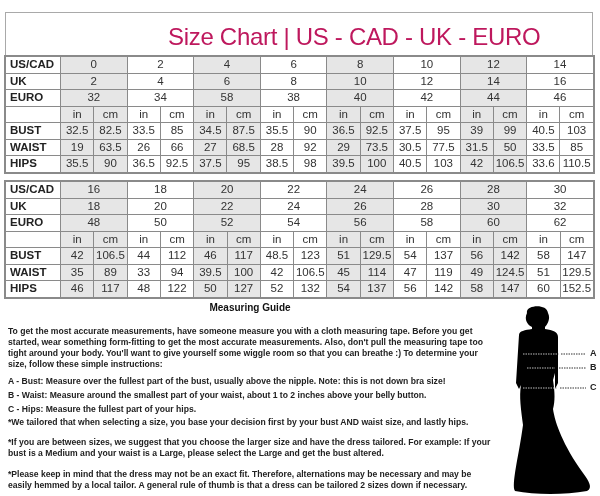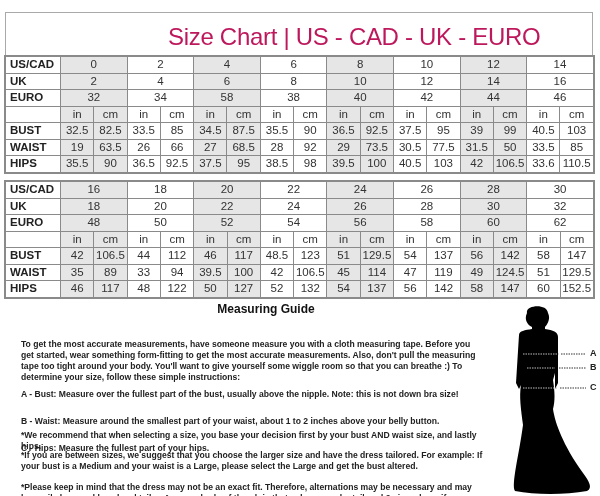--- a/index.html
+++ b/index.html
@@ -14,23 +14,23 @@
   table.sizes { position:absolute; left:5px; border-collapse:collapse; table-layout:fixed; font-size:11.5px; color:#333; }
   table.sizes td { border:1px solid #8a8a8a; height:15.5px; padding:0; text-align:center; line-height:15px; }
   table.sizes td.lbl { text-align:left; padding-left:4px; font-weight:bold; color:#222; width:50px;margin-left:24px; }
   table.sizes td.g { background:#e6e6e6; }
   table.sizes { outline:1px solid #8a8a8a; }
   #t1 { top:56px; width:588px; }
   #t2 { top:181px; width:588px; }
   col.c-lbl { width:55px; }
   col.c-v { width:33.3px; }
 
-  .guide-title { position:absolute; left:16px; width:500px; top:302px; text-align:center; font-size:12px; font-weight:bold; color:#111; }
+  .guide-title { position:absolute; left:0; width:500px; top:302px; text-align:center; font-size:10px; font-weight:bold; color:#111; }
   .guide { position:absolute; left:5px; width:495px; font-size:8.6px; font-weight:bold; color:#222; line-height:11px; }
-  .guide p { margin:16px; }
+  .guide p { margin:3px; }
   #g-intro { top:323px; }
   #g-abc { top:373px; }
   #g-rec { top:414px; }
   #g-between { top:434px; }
   #g-keep { top:466px; }
 
   .figure { position:absolute; left:505px; top:305px; width:95px; height:191px; }
 </style>
 </head>
 <body>
@@ -307,21 +307,21 @@
 <div class="guide-title">Measuring Guide</div>
 <div class="guide" id="g-intro">
     <p>To get the most accurate measurements, have someone measure you with a cloth measuring tape. Before you get started, wear something form-fitting to get the most accurate measurements. Also, don't pull the measuring tape too tight around your body. You'll want to give yourself some wiggle room so that you can breathe :) To determine your size, follow these simple instructions:</p>
   </div>
 <div class="guide" id="g-abc">
   <p>A - Bust: Measure over the fullest part of the bust, usually above the nipple. Note: this is not down bra size!</p>
   <p>B - Waist: Measure around the smallest part of your waist, about 1 to 2 inches above your belly button.</p>
   <p>C - Hips: Measure the fullest part of your hips.</p>
 </div>
 <div class="guide" id="g-rec">
-    <p>*We recommend that when selecting a size, you base your decision first by your bust AND waist size, and lastly hips.</p>
+    <p>*We tailored that when selecting a size, you base your decision first by your bust AND waist size, and lastly hips.</p>
   </div>
 <div class="guide" id="g-between">
     <p>*If you are between sizes, we suggest that you choose the larger size and have the dress tailored. For example: If your bust is a Medium and your waist is a Large, please select the Large and get the bust altered.</p>
   </div>
 <div class="guide" id="g-keep">
     <p>*Please keep in mind that the dress may not be an exact fit. Therefore, alternations may be necessary and may be easily hemmed by a local tailor. A general rule of thumb is that a dress can be tailored 2 sizes down if necessary.</p>
   </div>
 
 <div class="figure">
   <svg width="95" height="191" viewBox="0 0 95 191">

